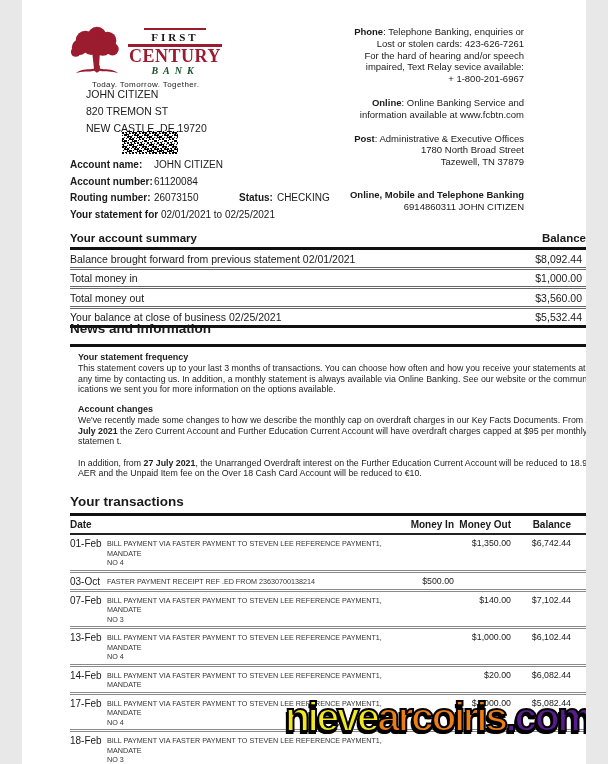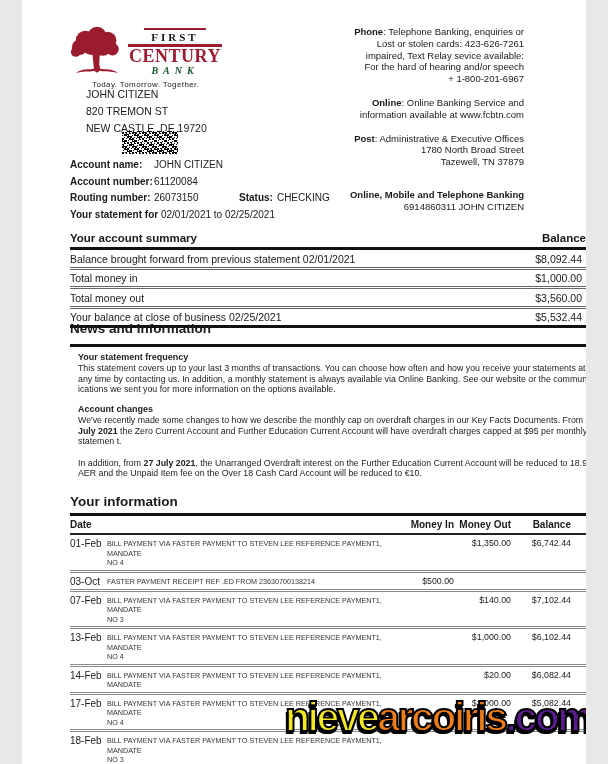--- a/index.html
+++ b/index.html
@@ -114,22 +114,22 @@
     <div>JOHN CITIZEN</div>
     <div>820 TREMON ST</div>
     <div>NEW CASTLE, DE 19720</div>
   </div>
   <div class="barcode"></div>
 
   <div class="contact">
     <div class="block">
       <div><b>Phone</b><span>: Telephone Banking, enquiries or</span></div>
       <div>Lost or stolen cards: 423-626-7261</div>
+      <div>For the hard of hearing and/or speech</div>
       <div>impaired, Text Relay sevice available:</div>
-      <div>For the hard of hearing and/or speech</div>
       <div>+ 1-800-201-6967</div>
     </div>
     <div class="block">
       <div><b>Online</b><span>: Online Banking Service and</span></div>
       <div>information available at www.fcbtn.com</div>
     </div>
     <div class="block">
       <div><b>Post</b><span>: Administrative &amp; Executive Offices</span></div>
       <div>1780 North Broad Street</div>
       <div>Tazewell, TN 37879</div>
@@ -190,21 +190,21 @@
     <div class="news-body">
       <div class="news-h">Your statement frequency</div>
       <div class="news-p">This statement covers up to your last 3 months of transactions. You can choose how often and how you receive your statements  at any time by contacting us. In addition, a monthly statement is always available via Online Banking. See our website or the commun ications we sent you for more information on the options available.</div>
       <div class="news-h">Account changes</div>
       <div class="news-p"><span>We've recently made some changes to how we describe the monthly cap on overdraft charges in our Key Facts Documents. From </span><b>27 July 2021</b><span> the Zero Current Account and Further Education Current Account will have overdraft charges capped at $95 per monthly statemen t.</span></div>
       <div class="news-p spaced"><span>In addition, from </span><b>27 July 2021</b><span>, the Unarranged Overdraft interest on the Further Education Current Account will be reduced to 18.9% AER and the Unpaid Item fee on the Over 18 Cash Card Account will be reduced to €10.</span></div>
     </div>
   </div>
 
   <div class="transactions">
-    <div class="sec-title">Your information</div>
+    <div class="sec-title">Your transactions</div>
     <div class="t-table">
       <div class="t-head">
         <span class="td-date">Date</span>
         <span class="td-desc"></span>
         <span class="td-in">Money In</span>
         <span class="td-out">Money Out</span>
         <span class="td-bal">Balance</span>
       </div>
 
       <div class="trow">

